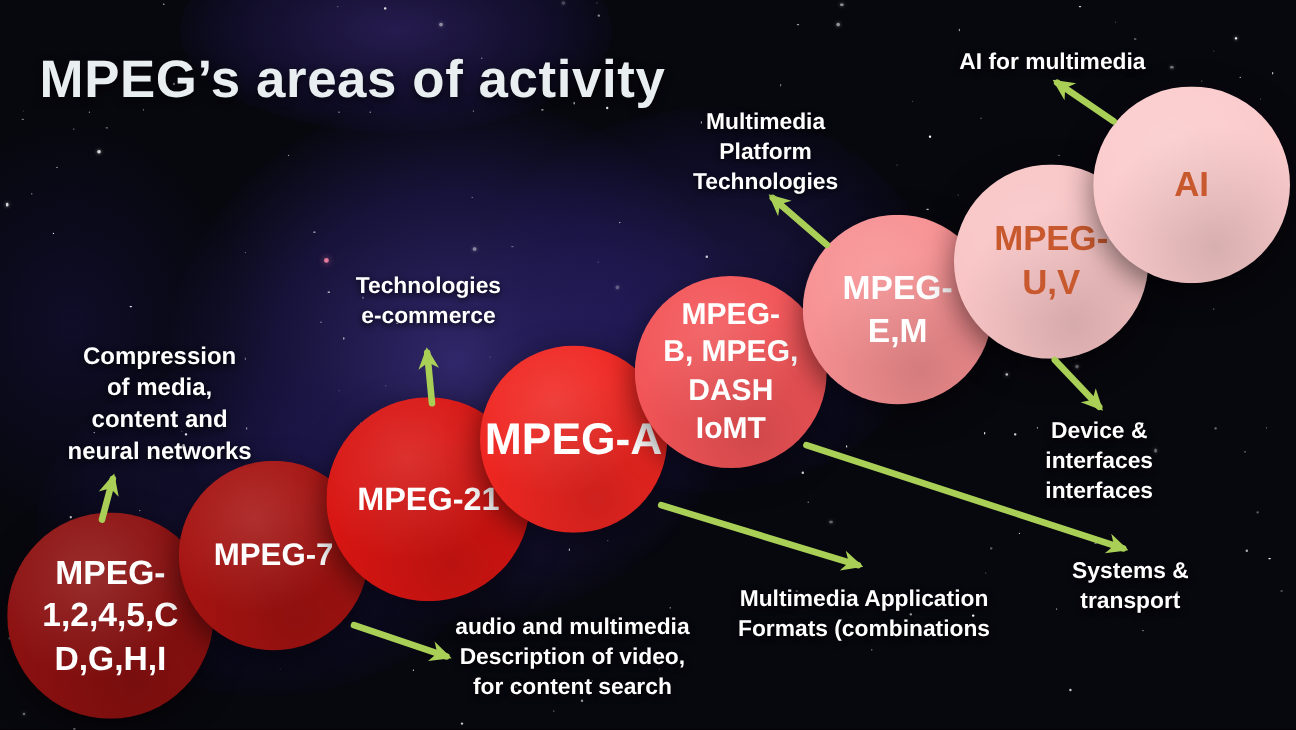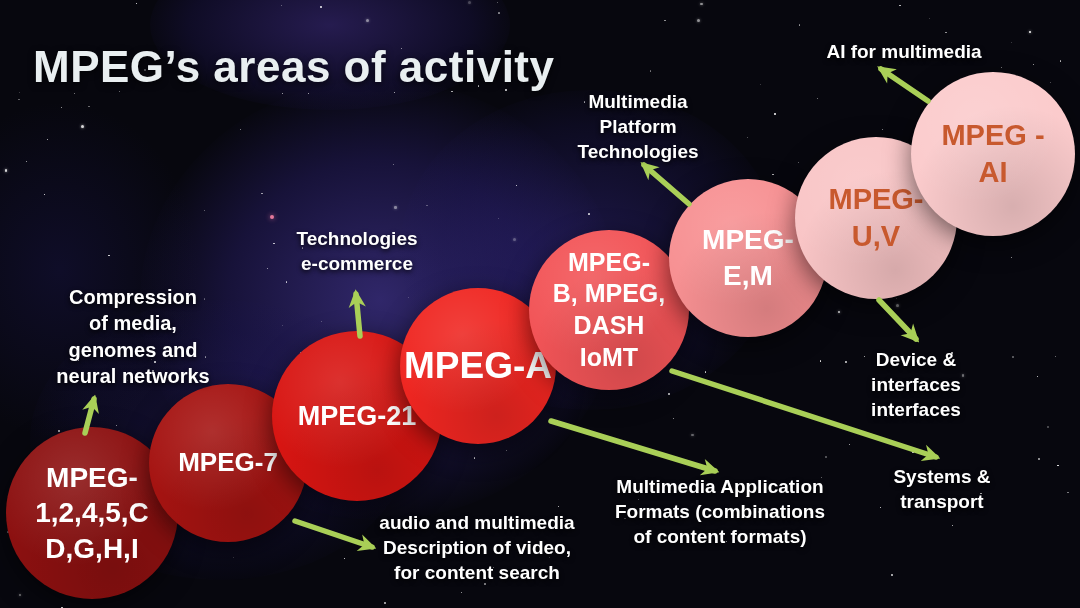--- a/index.html
+++ b/index.html
@@ -243,21 +243,20 @@
       </div>
       <div class="circle" style="left: 669px; top: 179px; height: 158px; width: 158px; background: radial-gradient(circle at 40% 30%, rgba(255, 255, 255, 0.12), rgba(255, 255, 255, 0) 55%), radial-gradient(circle at 62% 82%, rgba(0, 0, 0, 0.14), rgba(0, 0, 0, 0) 60%), rgb(247, 144, 146); color: rgb(255, 255, 255); font-size: 28px;">
         <div class="circle-line">MPEG-</div>
         <div class="circle-line">E,M</div>
       </div>
       <div class="circle" style="left: 795px; top: 137px; height: 162px; width: 162px; background: radial-gradient(circle at 40% 30%, rgba(255, 255, 255, 0.12), rgba(255, 255, 255, 0) 55%), radial-gradient(circle at 62% 82%, rgba(0, 0, 0, 0.14), rgba(0, 0, 0, 0) 60%), rgb(249, 197, 198); color: rgb(200, 89, 46); font-size: 29px;">
         <div class="circle-line">MPEG-</div>
         <div class="circle-line">U,V</div>
       </div>
       <div class="circle" style="left: 911px; top: 72px; height: 164px; width: 164px; background: radial-gradient(circle at 40% 30%, rgba(255, 255, 255, 0.12), rgba(255, 255, 255, 0) 55%), radial-gradient(circle at 62% 82%, rgba(0, 0, 0, 0.14), rgba(0, 0, 0, 0) 60%), rgb(251, 203, 204); color: rgb(200, 89, 46); font-size: 29px;">
-        <div class="circle-line">MPEG -</div>
         <div class="circle-line">AI</div>
       </div>
     </div>
 
   <svg id="arrows-svg" width="1080" height="608">
     <defs>
       <marker id="ah" viewBox="0 0 10 10" refX="7.5" refY="5" markerWidth="3.4" markerHeight="3.4" orient="auto-start-reverse">
         <path d="M0.4,0.4 L10,5 L0.4,9.6 L3.2,5 Z" fill="#a9cf57"></path>
       </marker>
     </defs>
@@ -268,48 +267,47 @@
       <line x1="879" y1="300" x2="916" y2="339" stroke="#a9cf57" stroke-width="5.5" stroke-linecap="round" marker-end="url(#ah)"></line>
       <line x1="672" y1="371" x2="936" y2="457" stroke="#a9cf57" stroke-width="5.5" stroke-linecap="round" marker-end="url(#ah)"></line>
       <line x1="551" y1="421" x2="715" y2="471" stroke="#a9cf57" stroke-width="5.5" stroke-linecap="round" marker-end="url(#ah)"></line>
       <line x1="295" y1="521" x2="372" y2="547" stroke="#a9cf57" stroke-width="5.5" stroke-linecap="round" marker-end="url(#ah)"></line>
     </svg>
 
   <div id="annotations-layer">
       <div class="annotation" style="left: 90px; top: 337px; font-size: 20px; margin-left: 43px;">
         <div class="ann-line">Compression</div>
         <div class="ann-line">of media,</div>
-        <div class="ann-line">genomes and</div>
+        <div class="ann-line">content and</div>
         <div class="ann-line">neural networks</div>
       </div>
       <div class="annotation" style="left: 357px; top: 251px; font-size: 19px;">
         <div class="ann-line">Technologies</div>
         <div class="ann-line">e-commerce</div>
       </div>
       <div class="annotation" style="left: 638px; top: 127px; font-size: 19px;">
         <div class="ann-line">Multimedia</div>
         <div class="ann-line">Platform</div>
         <div class="ann-line">Technologies</div>
       </div>
-      <div class="annotation" style="left: 877px; top: 52px; font-size: 19px; margin-left: 27px;">
+      <div class="annotation" style="left: 877px; top: 52px; font-size: 19px;">
         <div class="ann-line">AI for multimedia</div>
       </div>
       <div class="annotation" style="left: 916px; top: 385px; font-size: 19px;">
         <div class="ann-line">Device &amp;</div>
         <div class="ann-line">interfaces</div>
         <div class="ann-line">interfaces</div>
       </div>
       <div class="annotation" style="left: 942px; top: 489px; font-size: 19px;">
         <div class="ann-line">Systems &amp;</div>
         <div class="ann-line">transport</div>
       </div>
       <div class="annotation" style="left: 720px; top: 512px; font-size: 19px;">
         <div class="ann-line">Multimedia Application</div>
         <div class="ann-line">Formats (combinations</div>
-        <div class="ann-line">of content formats)</div>
       </div>
       <div class="annotation" style="left: 477px; top: 548px; font-size: 19px;">
         <div class="ann-line">audio and multimedia</div>
         <div class="ann-line">Description of video,</div>
         <div class="ann-line">for content search</div>
       </div>
     </div>
 
   <div id="page-title">MPEG’s areas of activity</div>
 </div>

